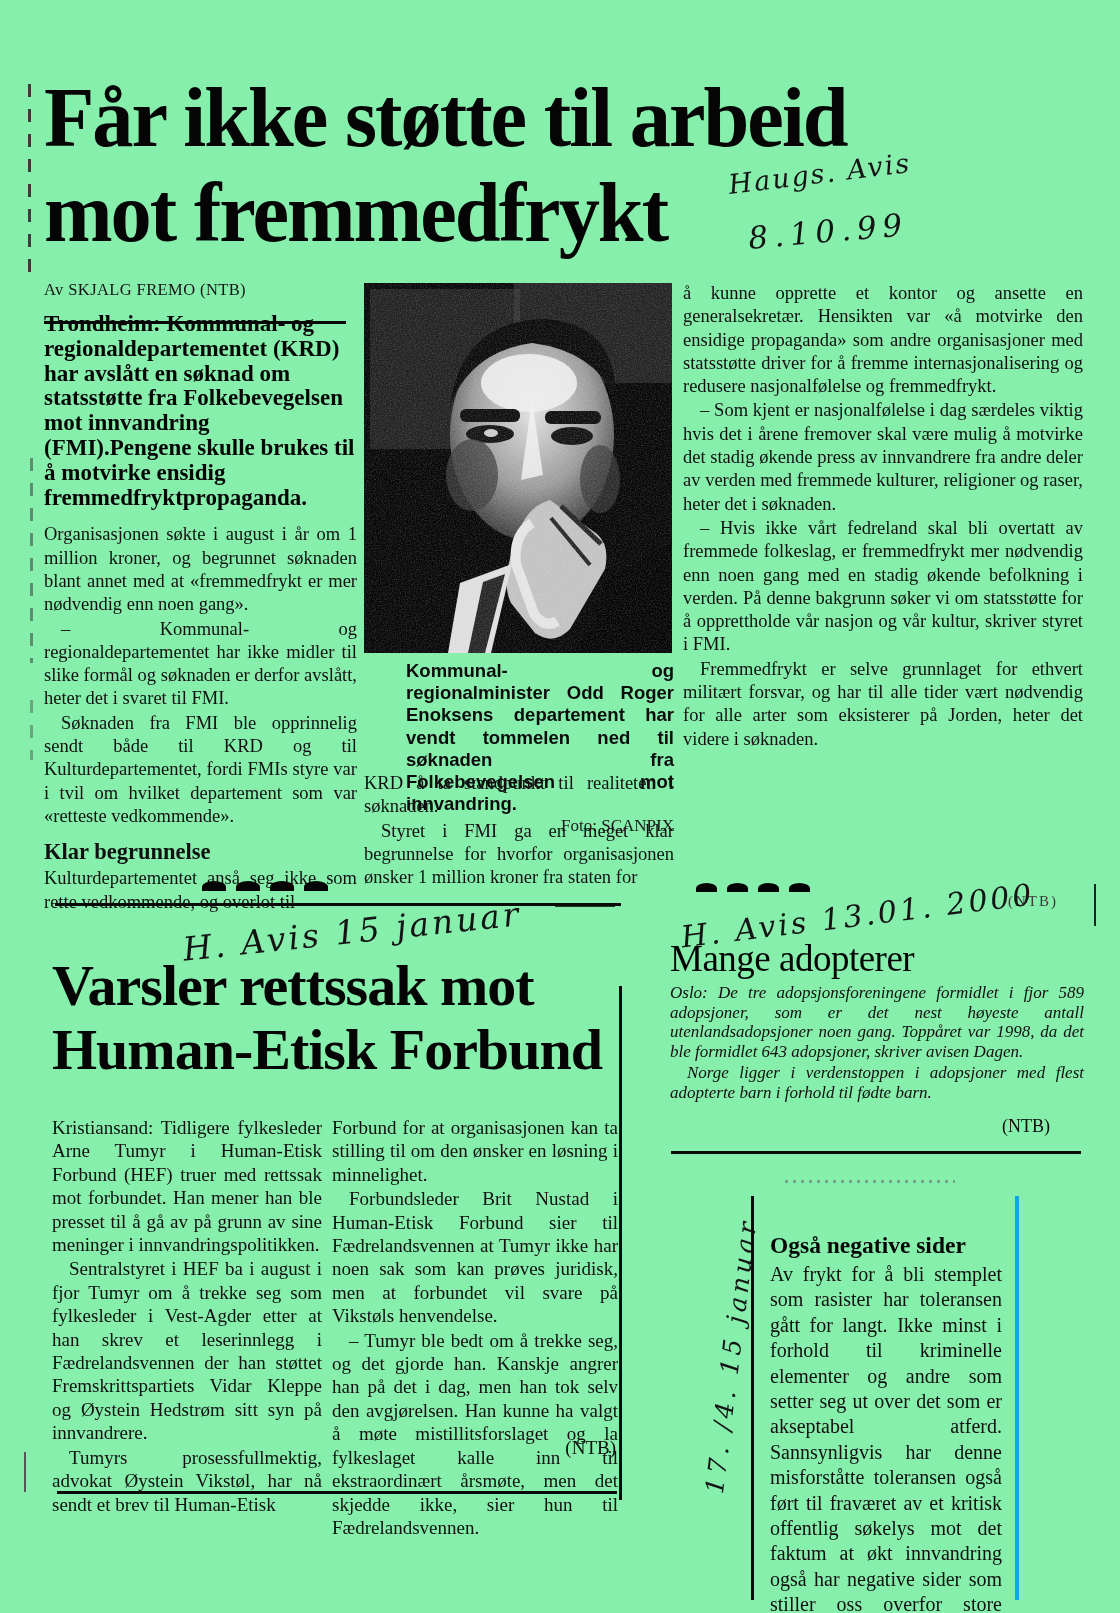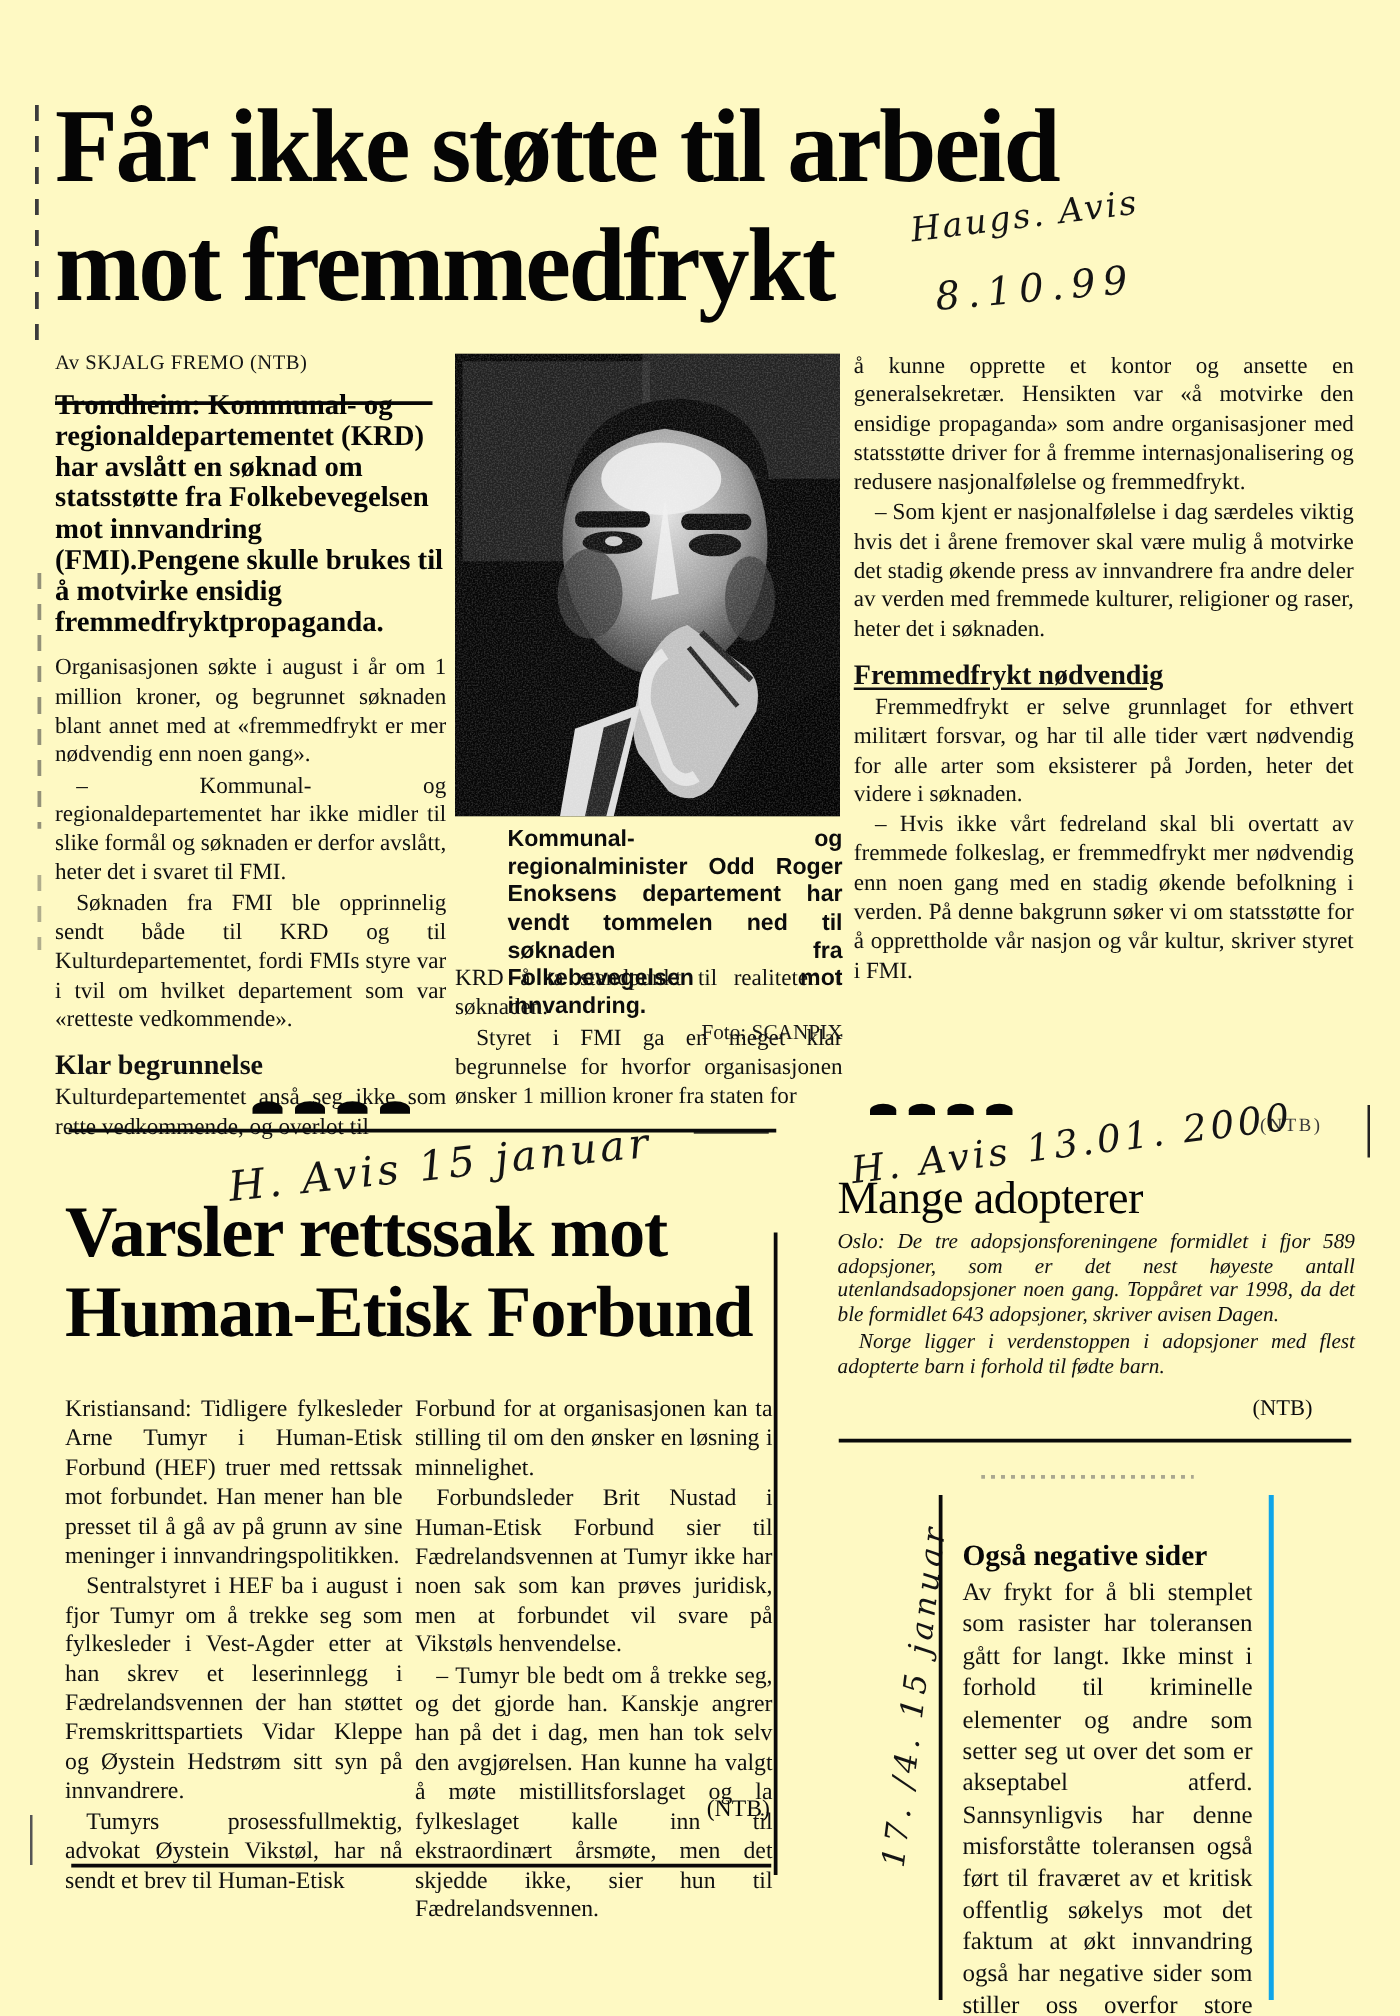--- a/index.html
+++ b/index.html
@@ -1,18 +1,18 @@
 <!DOCTYPE html>
 <html lang="no"><head>
 <meta charset="utf-8">
 <style>
   html,body{margin:0;padding:0;background:#e8e8e4;}
   .sheet{
     position:relative; width:1120px; height:1613px; margin:0 auto;
-    background:#fef9c3; color:#0b0b0b; overflow:hidden;
+    background:#86efac; color:#0b0b0b; overflow:hidden;
     font-family:"Liberation Serif", serif;
   }
   .abs{position:absolute;}
   
   .headline1{
     left:44px; top:70px; width:980px;
     font-size:84px; line-height:95px; font-weight:bold; letter-spacing:-2px;
     font-family:"Liberation Serif", serif; color:#050505; transform:scaleX(.98); transform-origin:0 0;
   }
   .byline{
@@ -156,23 +156,22 @@
   </div>
 
   <div class="col c2">
     <p>KRD å ta standpunkt til realiteten i søknaden.</p>
     <p class="ind">Styret i FMI ga en meget klar begrunnelse for hvorfor organisasjonen ønsker 1 million kroner fra staten for</p>
   </div>
 
   <div class="col c3">
     <p>å kunne opprette et kontor og ansette en generalsekretær. Hensikten var «å motvirke den ensidige propaganda» som andre organisasjoner med statsstøtte driver for å fremme internasjonalisering og redusere nasjonalfølelse og fremmedfrykt.</p>
     <p class="ind">– Som kjent er nasjonalfølelse i dag særdeles viktig hvis det i årene fremover skal være mulig å motvirke det stadig økende press av innvandrere fra andre deler av verden med fremmede kulturer, religioner og raser, heter det i søknaden.</p>
-    <p class="subhead u">Fremmedfrykt nødvendig</p>
+    <p class="ind">– Hvis ikke vårt fedreland skal bli overtatt av fremmede folkeslag, er fremmedfrykt mer nødvendig enn noen gang med en stadig økende befolkning i verden. På denne bakgrunn søker vi om statsstøtte for å opprettholde vår nasjon og vår kultur, skriver styret i FMI.</p>
     <p class="ind">Fremmedfrykt er selve grunnlaget for ethvert militært forsvar, og har til alle tider vært nødvendig for alle arter som eksisterer på Jorden, heter det videre i søknaden.</p>
-    <p class="ind">– Hvis ikke vårt fedreland skal bli overtatt av fremmede folkeslag, er fremmedfrykt mer nødvendig enn noen gang med en stadig økende befolkning i verden. På denne bakgrunn søker vi om statsstøtte for å opprettholde vår nasjon og vår kultur, skriver styret i FMI.</p>
   </div>
 
   <div class="arcs" style="left:202px; top:881px;">
     <i></i>
       <i></i>
       <i></i>
       <i></i>
   </div>
   <div class="arcs small" style="left:696px; top:883px;">
     <i></i>

